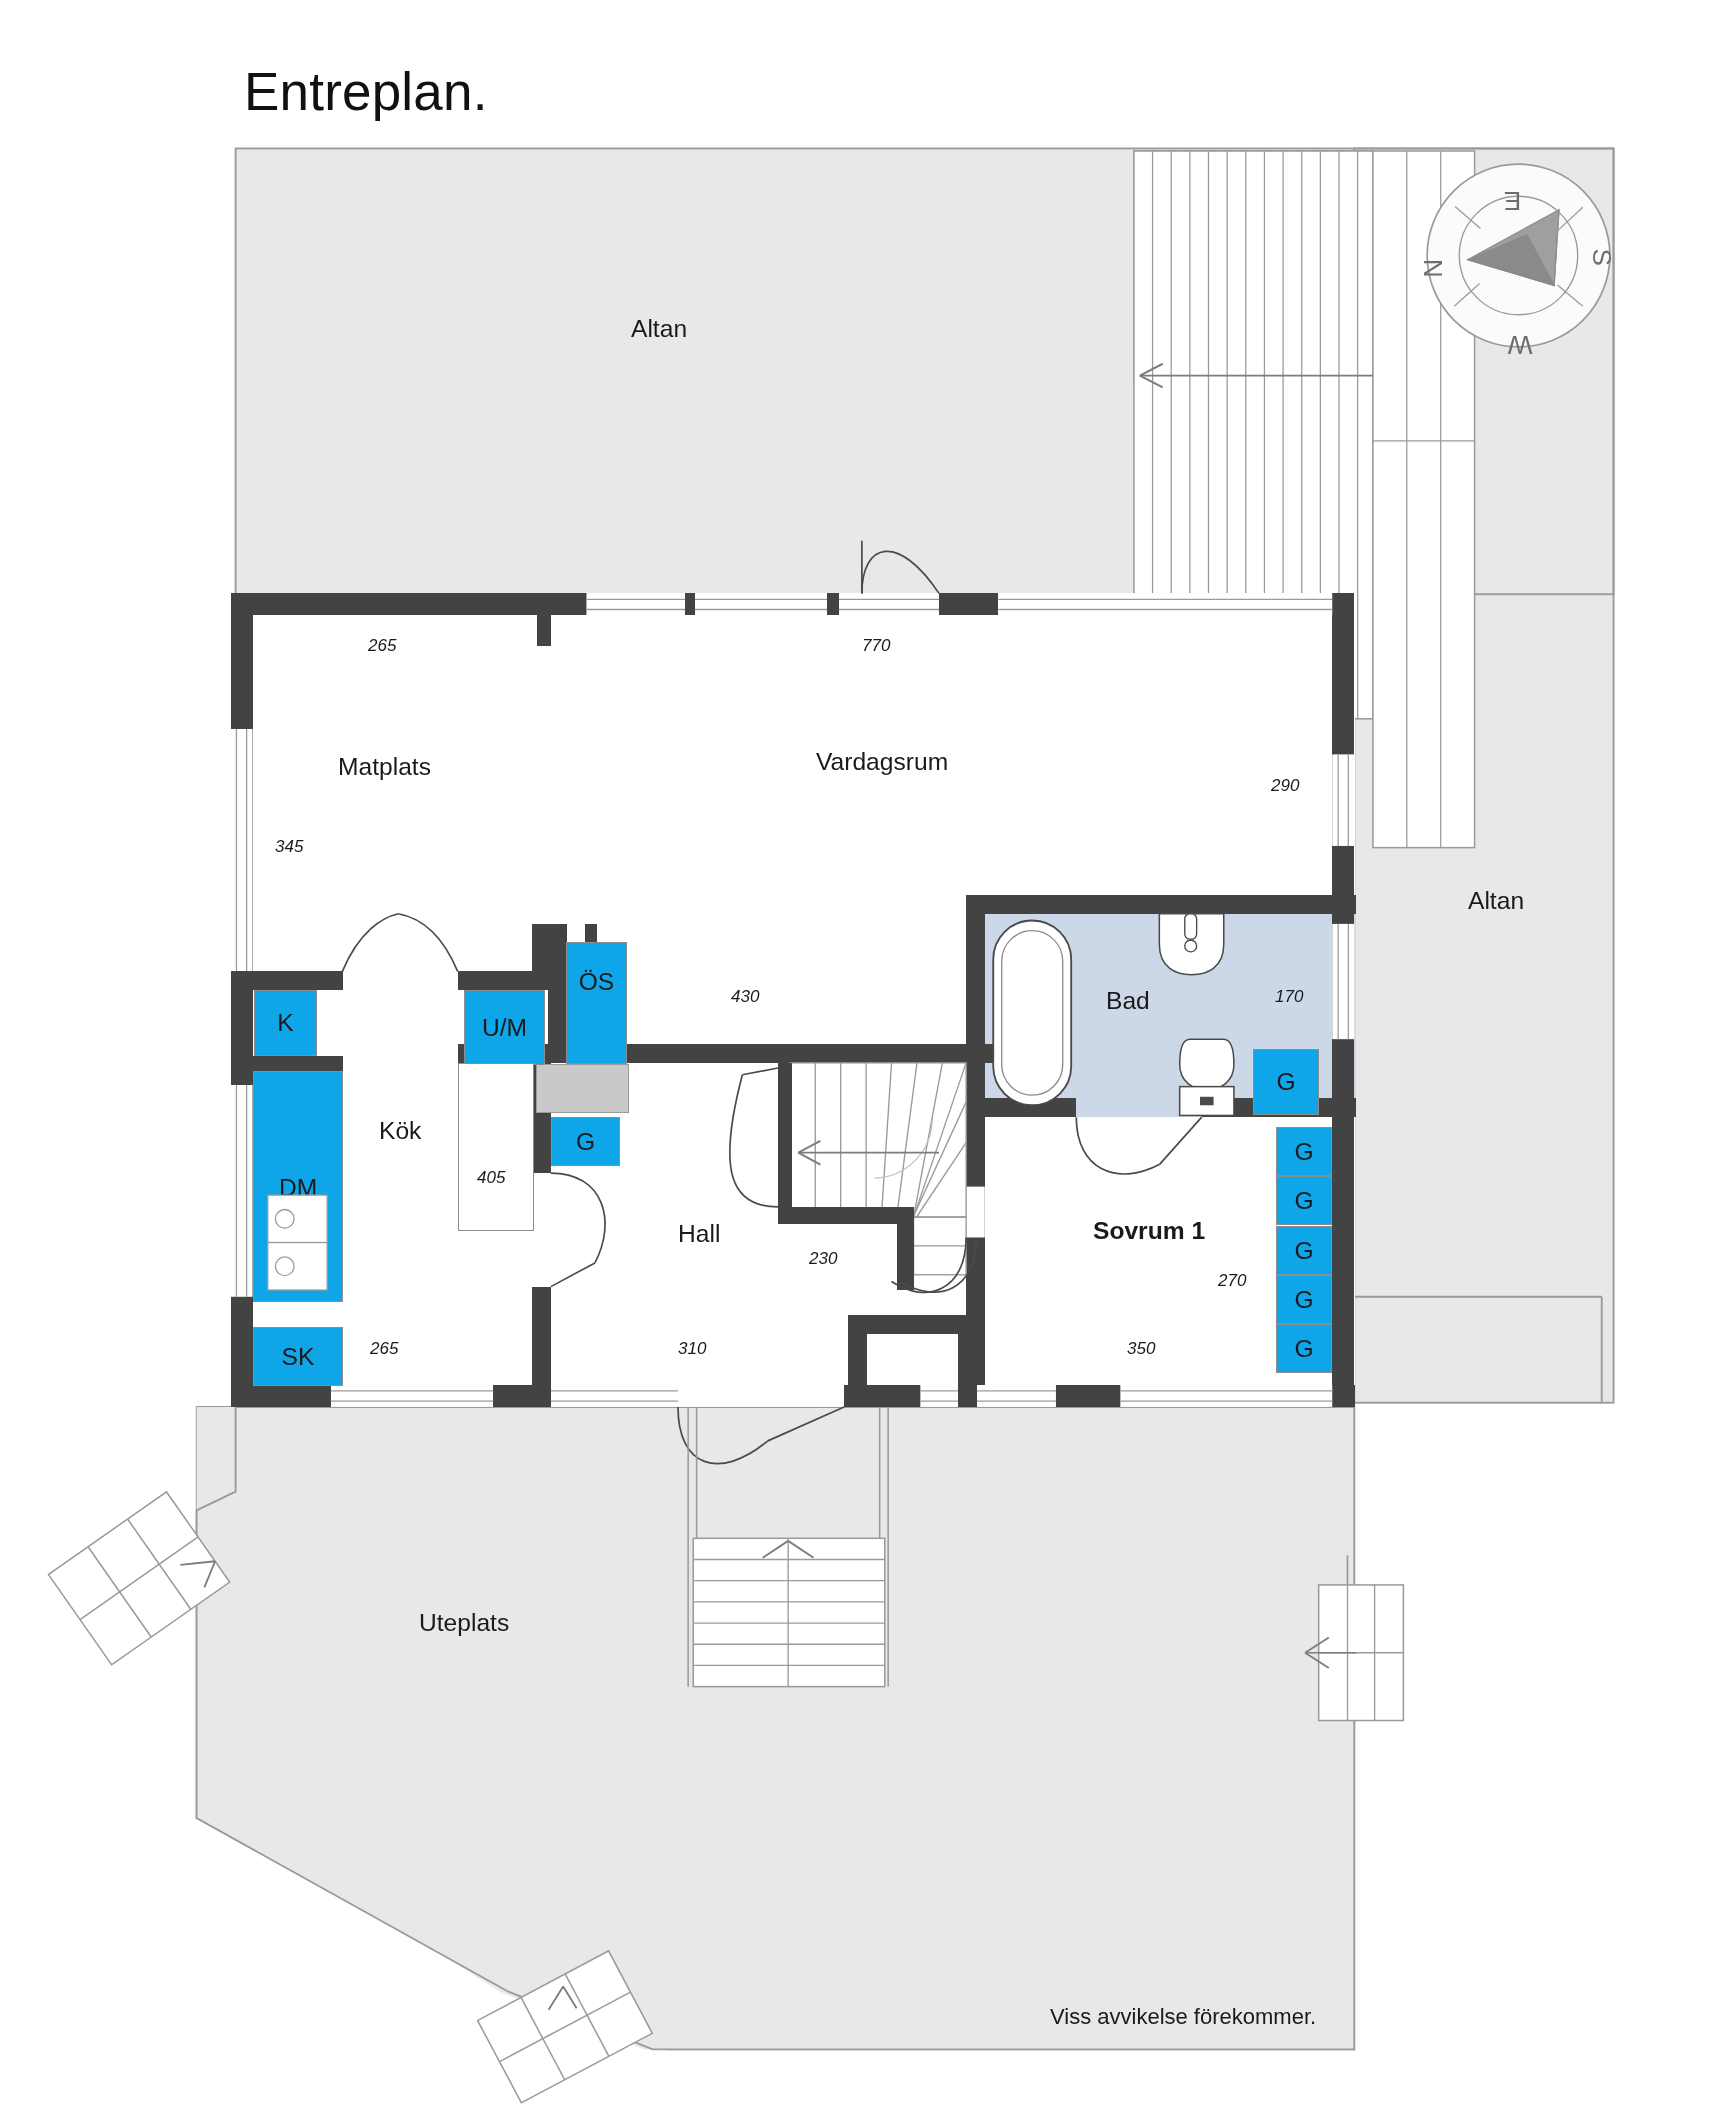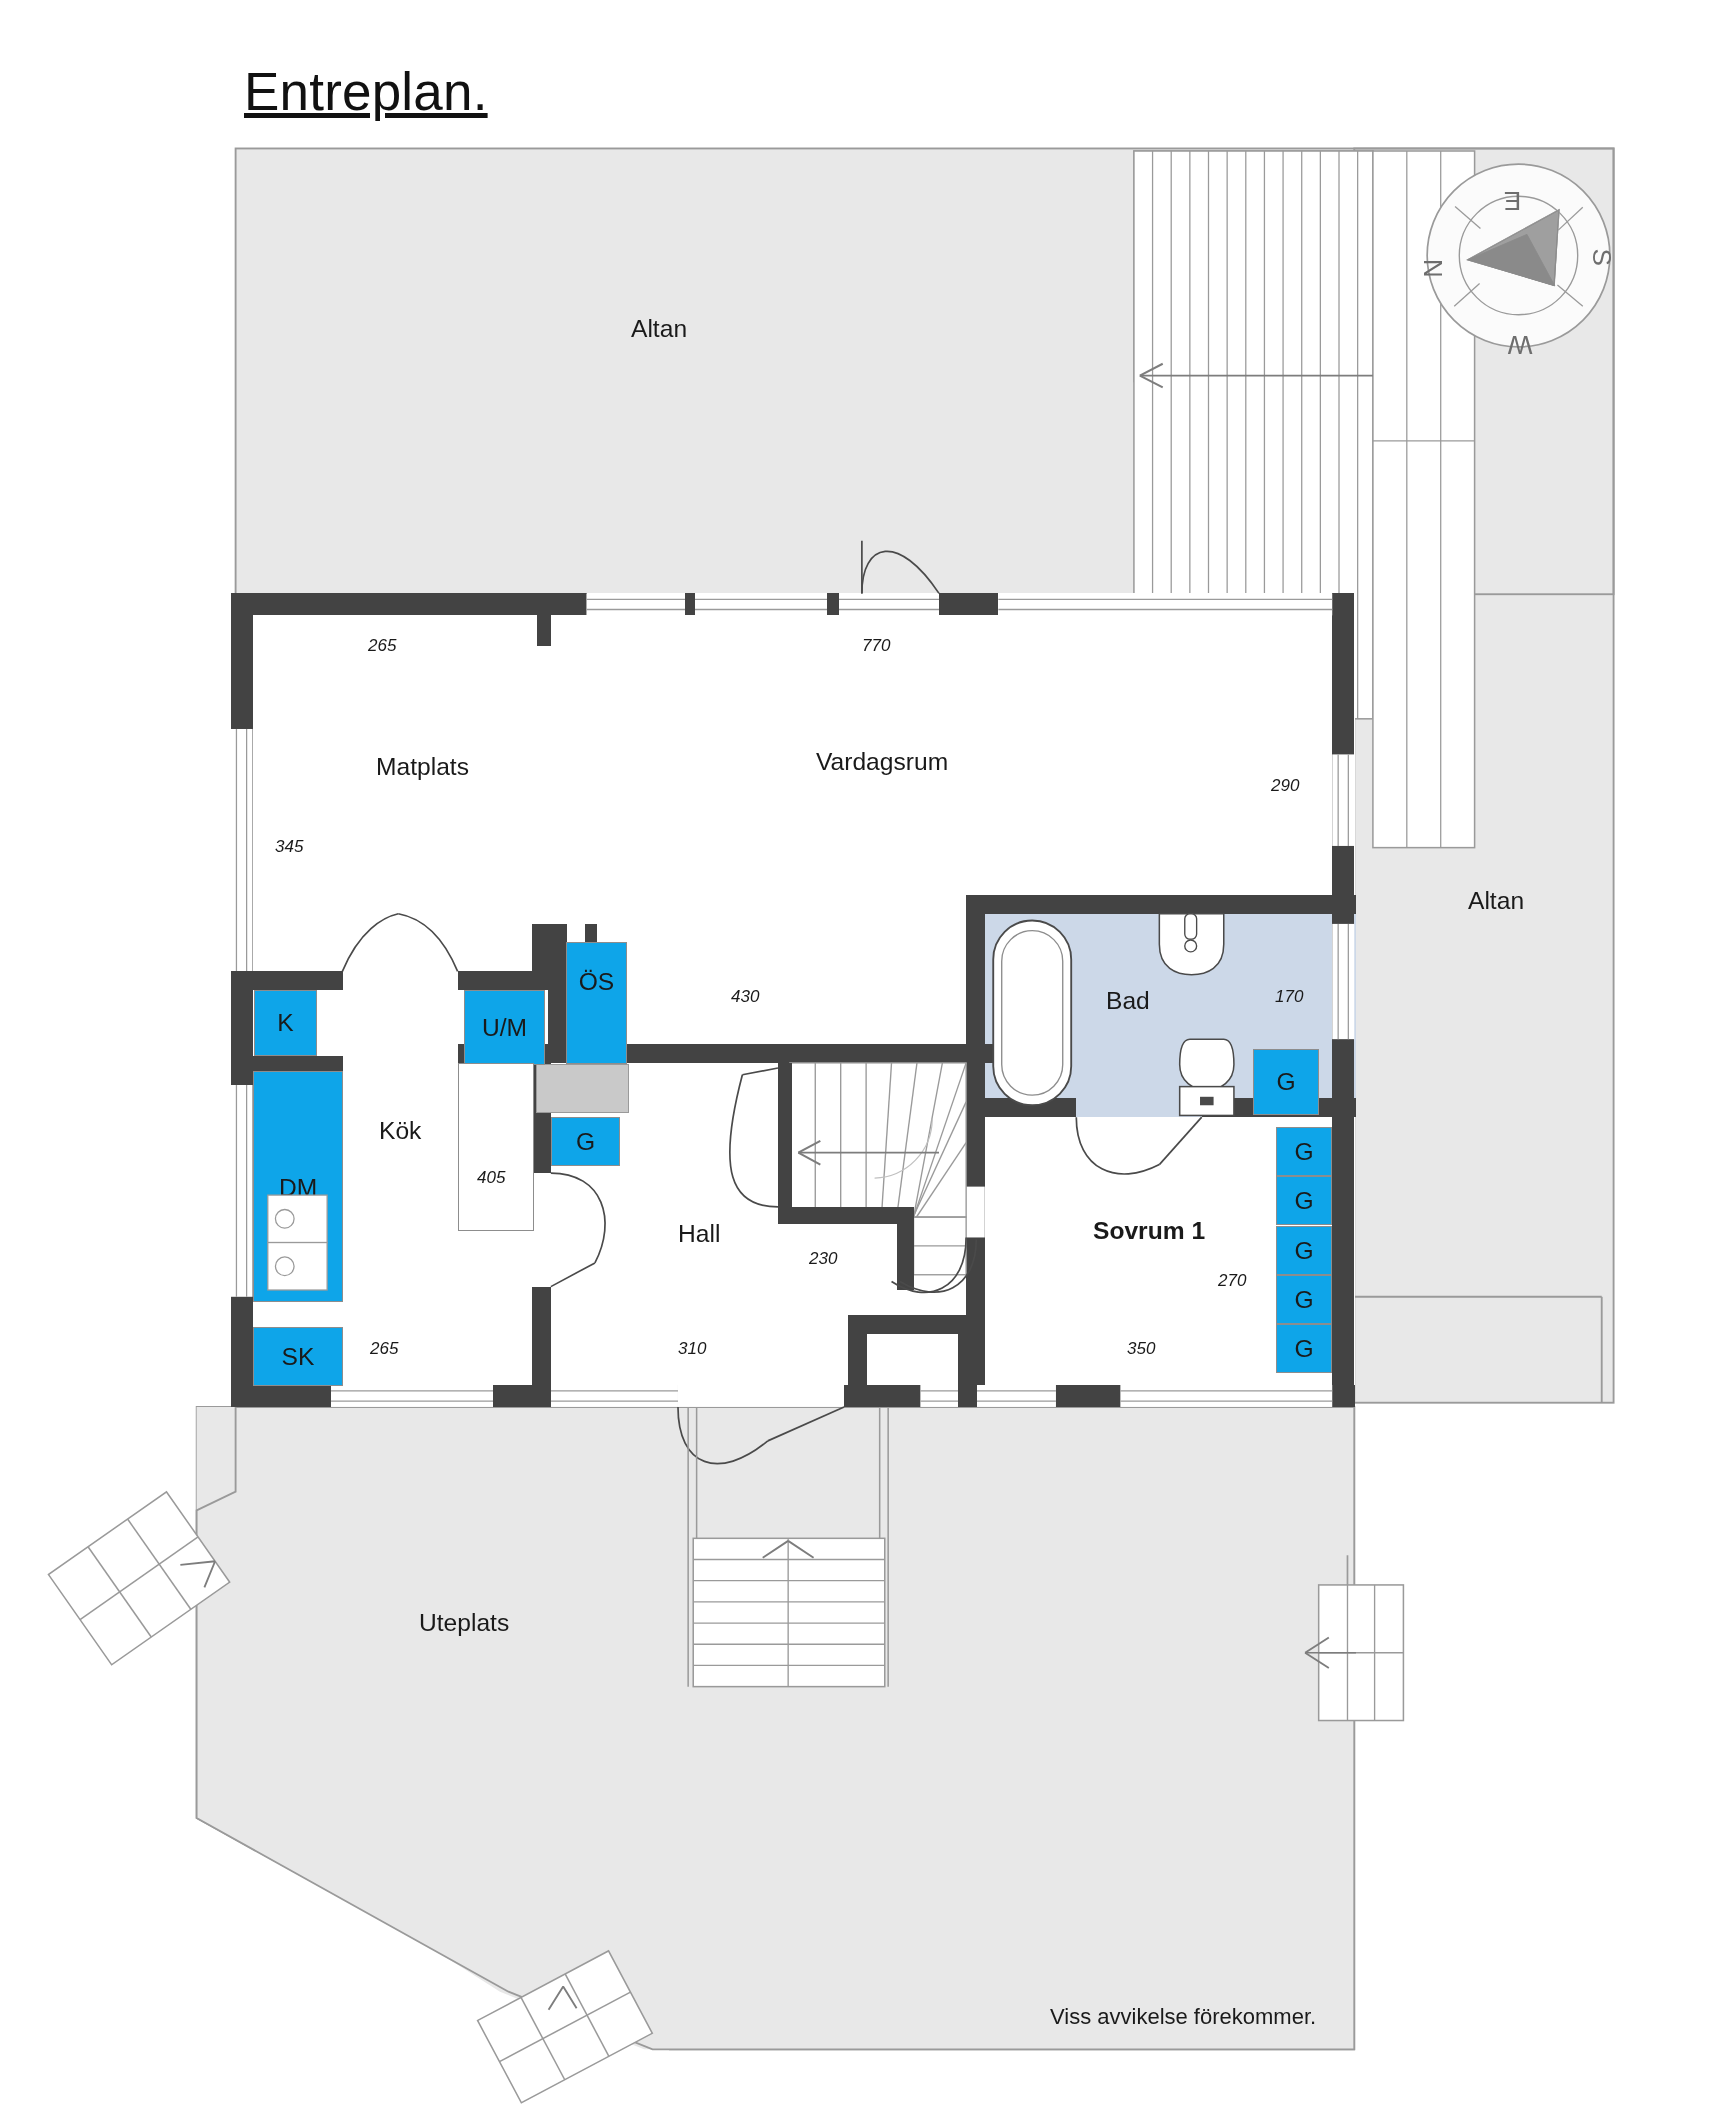--- a/index.html
+++ b/index.html
@@ -2,21 +2,21 @@
 <html style="font-size:13.6px"><head>
 <meta charset="utf-8">
 <style>
   html,body{margin:0;padding:0;background:#ffffff;}
   body{width:1728px;height:2119px;position:relative;overflow:hidden;
        font-family:"Liberation Sans","DejaVu Sans",sans-serif;color:#1a1a1a;}
 
   #stage{position:absolute;left:0;top:0;width:1728px;height:2119px;}
 
   
-  #title{position:absolute;left:244px;top:61px;font-size:53px;letter-spacing:0.2px;color:#111;text-decoration:underline;}
+  #title{position:absolute;left:244px;top:61px;font-size:53px;letter-spacing:0.2px;color:#111;}
 
   
   .grey{position:absolute;background:#e8e8e8;}
   .wall{position:absolute;background:#434343;}
   .white{position:absolute;background:#ffffff;}
   .thin{position:absolute;border:1.4px solid #8d8d8d;background:#ffffff;box-sizing:border-box;}
   .dim{position:absolute;white-space:nowrap;font-size:17px;color:#1a1a1a;font-style:italic;}
   .room{position:absolute;white-space:nowrap;font-size:24.6px;color:#1a1a1a;text-align:right;}
   .boxlbl{position:absolute;display:flex;align-items:center;justify-content:center;
           box-sizing:border-box;border:1.4px solid #8d8d8d;background:#0ea5e9;
@@ -340,21 +340,21 @@
   <div class="boxlbl" style="left:1276px;top:1226px;width:56px;height:49px;">
     <span>G</span>
   </div>
   <div class="boxlbl" style="left:1276px;top:1275px;width:56px;height:49px;">
     <span>G</span>
   </div>
   <div class="boxlbl" style="left:1276px;top:1324px;width:56px;height:49px;">
     <span>G</span>
   </div>
 
-  <div class="room" style="left:338px;top:753px;margin-left:38px;">Matplats</div>
+  <div class="room" style="left:338px;top:753px;">Matplats</div>
   <div class="room" style="left:816px;top:748px;">Vardagsrum</div>
   <div class="room" style="left:379px;top:1117px;">Kök</div>
   <div class="room" style="left:678px;top:1220px;">Hall</div>
   <div class="room" style="left:1106px;top:987px;">Bad</div>
   <div class="room" style="left:1093px;top:1217px;font-weight:bold;">Sovrum 1</div>
 
   <div class="dim" style="left:368px;top:636px;">265</div>
   <div class="dim" style="left:862px;top:636px;">770</div>
   <div class="dim" style="left:275px;top:837px;">345</div>
   <div class="dim" style="left:1271px;top:776px;">290</div>

